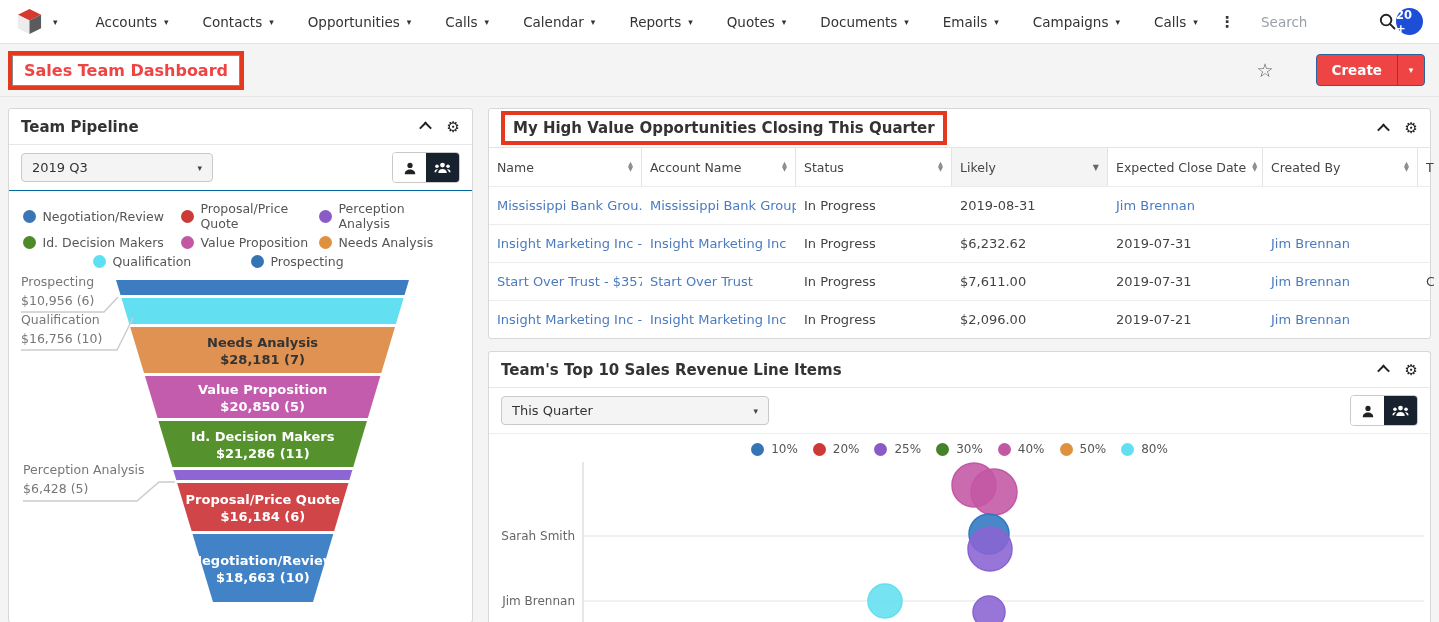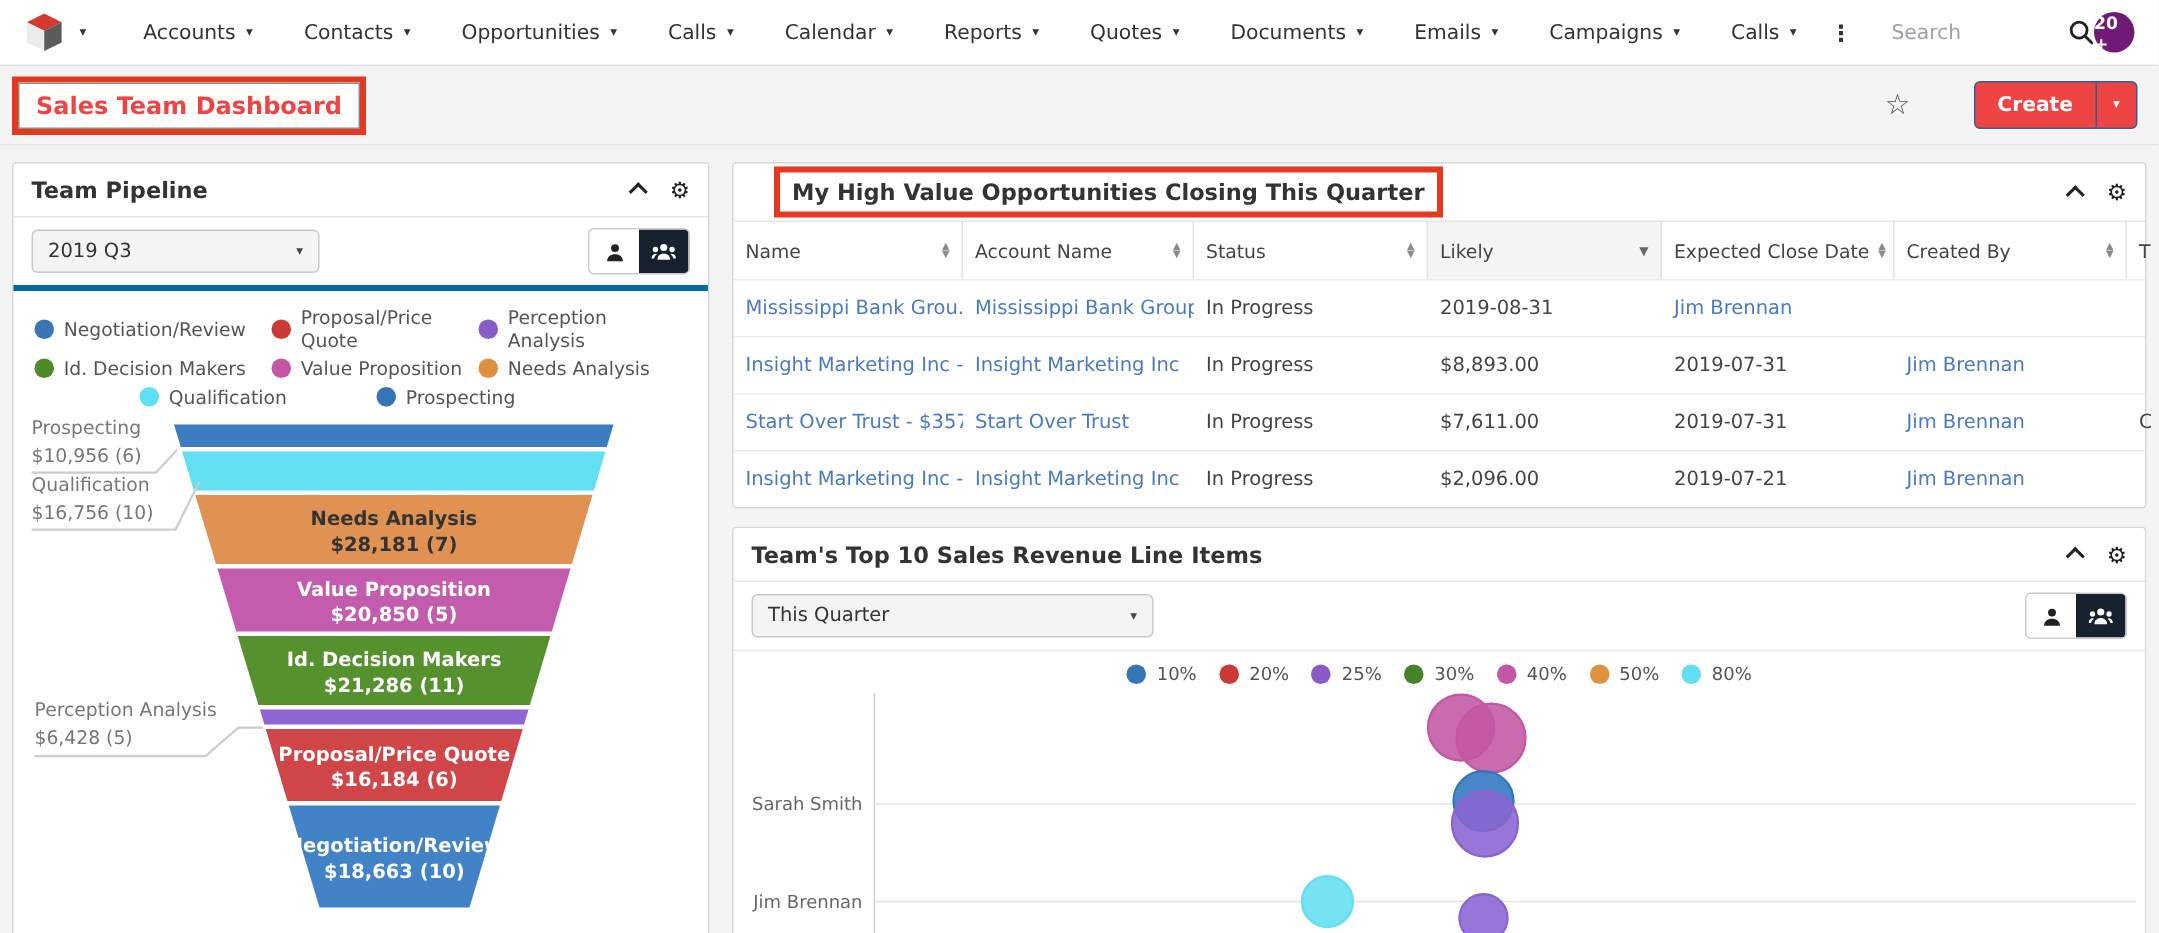--- a/index.html
+++ b/index.html
@@ -11,47 +11,47 @@
     display:flex; align-items:center; padding:0 16px; }
   .logo-wrap { display:flex; align-items:center; gap:10px; margin-right:38px; cursor:pointer; }
   .nav-items { display:flex; align-items:center; gap:34px; }
   .nav-item { font-size:13.5px; color:#333; display:flex; align-items:center; gap:7px; cursor:pointer; white-space:nowrap; }
   .caret { font-size:9px; color:#333; }
   .kebab { font-size:15px; color:#333; font-weight:bold; margin-left:22px; cursor:pointer; }
   .nav-right { margin-left:auto; display:flex; align-items:center; gap:0; }
   .search-input { border:none; outline:none; font-size:13.5px; color:#333; width:118px;
     font-family:inherit; background:transparent; }
   .search-input::placeholder { color:#9aa0a6; }
-  .badge { background:#701a75; color:#fff; font-size:11.5px; font-weight:bold;
+  .badge { background:#1d4ed8; color:#fff; font-size:11.5px; font-weight:bold;
     border-radius:50%; width:27px; height:27px; display:flex; align-items:center; justify-content:center; }
 
   
   .page-header { height:53px; display:flex; align-items:center; padding:0 14px 0 8px; border-bottom:1px solid #e5e5e5; }
   .annotation { border:4px solid #e5391f; display:inline-block; }
   .title-box { background:#fff; border:1px solid #8a8a8a; padding:5px 11px; font-size:16px; font-weight:bold; color:#ef4444; }
   .hdr-right { margin-left:auto; display:flex; align-items:center; gap:42px; }
   .star { font-size:19px; color:#555; cursor:pointer; }
   .create-btn { display:flex; background:#ef4444; border:1px solid #2a639c; border-radius:4px; overflow:hidden; cursor:pointer; }
   .create-btn .lbl { color:#fff; font-size:13.5px; font-weight:bold; padding:7px 15px; }
   .create-btn .drop { border-left:1px solid #2a5d94; color:#fff; width:27px; display:flex; align-items:center; justify-content:center; font-size:9px; }
 
   
   .dash { display:flex; gap:15px; padding:11px 8px 0 8px; align-items:flex-start; }
   .panel { background:#fff; border:1px solid #d8d8d8; border-radius:3px; }
   .panel-left  { width:465px; }
   .panel-col-right { width:943px; display:flex; flex-direction:column; gap:12px; }
   .panel-hd { display:flex; align-items:center; padding:0 12px; border-bottom:1px solid #e7e7e7; min-height:36px; }
   .panel-title { font-size:15px; font-weight:bold; color:#333; }
-  .panel-hd .annotation { margin:2px 15px; }
+  .panel-hd .annotation { margin:2px 0; }
   .panel-hd .annotation .panel-title { padding:4px 8px; display:inline-block; }
   .hd-icons { margin-left:auto; display:flex; align-items:center; gap:17px; }
   .chev-up { width:9px; height:9px; border:solid #222; border-width:2.5px 2.5px 0 0; transform:rotate(-45deg) translate(-1px,1px); display:inline-block; cursor:pointer; }
   .gear { font-size:15px; color:#222; cursor:pointer; }
 
-  .controls { display:flex; align-items:center; padding:7px 12px; border-bottom:4px solid #0369a1; }
+  .controls { display:flex; align-items:center; padding:7px 12px; border-bottom:1px solid #0369a1; }
   .select { background:#f4f4f4; border:1px solid #c9c9c9; border-radius:4px; height:29px;
     display:flex; align-items:center; padding:0 10px; font-size:13px; color:#333; cursor:pointer; }
   .select .caret { margin-left:auto; color:#444; }
   .sel-pipeline { width:192px; } .sel-quarter { width:268px; }
   .toggle-group { margin-left:auto; display:flex; border:1px solid #c9c9c9; border-radius:4px; overflow:hidden; }
   .tgl { width:33px; height:29px; display:flex; align-items:center; justify-content:center; background:#fff; cursor:pointer; }
   .tgl.active { background:#17222e; }
 
   
   .legend { display:flex; flex-direction:column; gap:4px; padding:10px 0 4px 0; align-items:center; }
@@ -330,21 +330,21 @@
               <div class="td link">Mississippi Bank Group</div>
               <div class="td">In Progress</div>
               <div class="td">2019-08-31</div>
               <div class="td link">Jim Brennan</div>
               <div class="td"></div>
             </div>
             <div class="trow">
               <div class="td link">Insight Marketing Inc - ...</div>
               <div class="td link">Insight Marketing Inc</div>
               <div class="td">In Progress</div>
-              <div class="td">$8,893.00</div>
+              <div class="td">$6,232.62</div>
               <div class="td">2019-07-31</div>
               <div class="td link">Jim Brennan</div>
               <div class="td"></div>
             </div>
             <div class="trow">
               <div class="td link">Start Over Trust - $357...</div>
               <div class="td link">Start Over Trust</div>
               <div class="td">In Progress</div>
               <div class="td">$7,611.00</div>
               <div class="td">2019-07-31</div>

